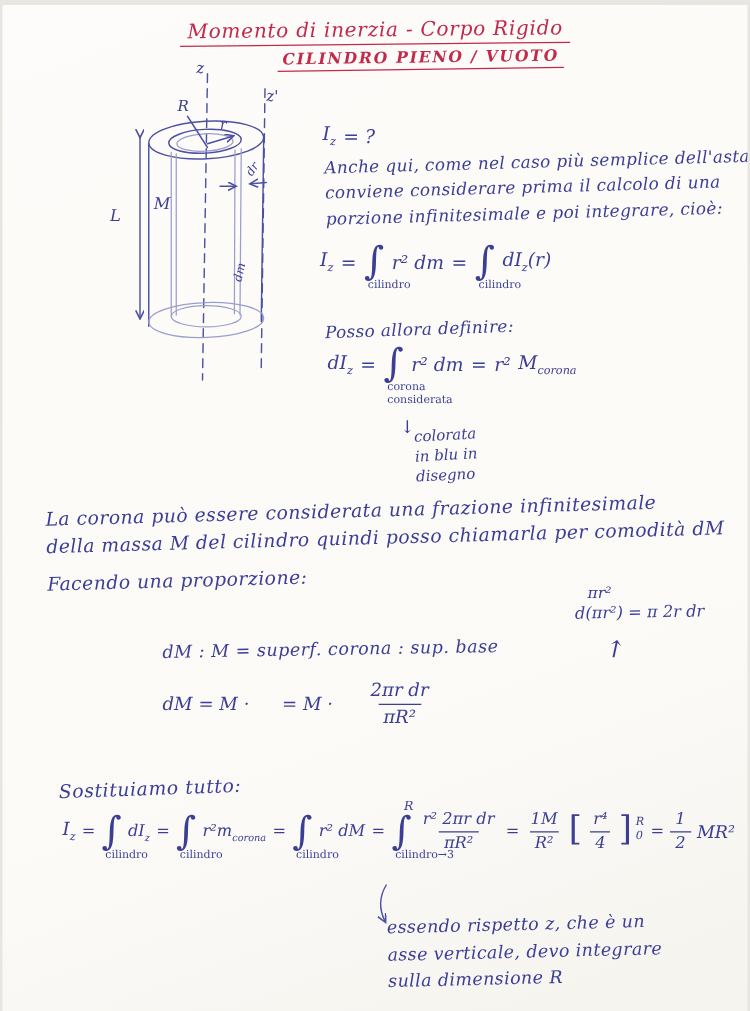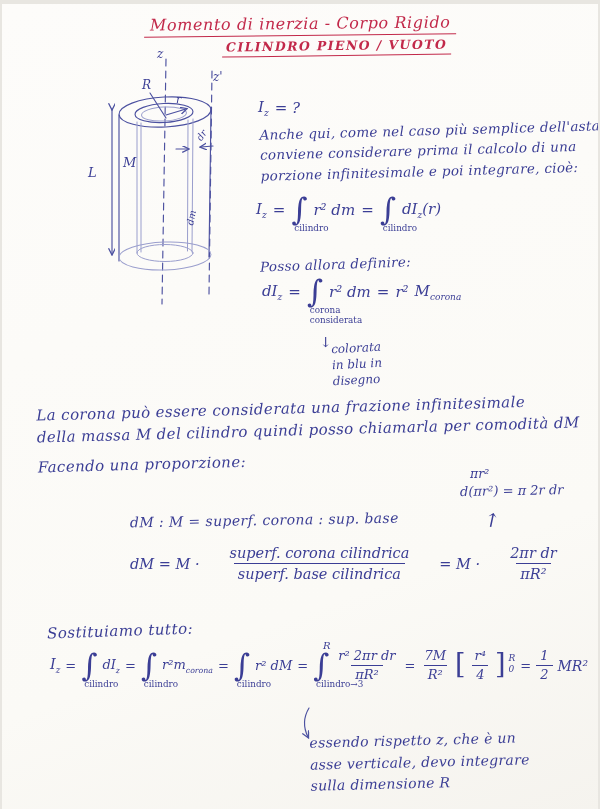--- a/index.html
+++ b/index.html
@@ -152,24 +152,20 @@
   </div>
 
   <div class="abs" style="left:468px; top:462px; font-size:12.5px;">πr²</div>
   <div class="abs" style="left:458px; top:479px; font-size:13px; transform:rotate(-1deg);">d(πr²) = π 2r dr</div>
   <div class="abs arrowchar" style="left:482px; top:505px; font-size:19px; transform:rotate(12deg);">↑</div>
 
   <div class="abs" style="left:128px; top:508px; font-size:14px; letter-spacing:.4px; transform:rotate(-1deg);">dM : M = superf. corona : sup. base</div>
 
   <div class="abs frow" style="left:128px; top:540px; gap:26px;font-style:italic;">
     <span>dM = M ·</span>
-    <span class="frac">
-      <span class="nu">superf. corona cilindrica</span>
-      <span class="de">superf. base cilindrica</span>
-    </span>
     <span>= M ·</span>
     <span class="frac">
       <span class="nu">2πr dr</span>
       <span class="de">πR²</span>
     </span>
   </div>
 
   <div class="abs" style="left:45px; top:618px; font-size:15px; letter-spacing:.5px; transform:rotate(-2deg);">Sostituiamo tutto:</div>
 
   <div class="abs frow small" style="left:48px; top:644px;">
@@ -197,21 +193,21 @@
       <span class="up">R</span>
       <span class="g">∫</span>
       <span class="lo">cilindro→3</span>
     </span>
     <span class="frac">
       <span class="nu">r²  2πr dr</span>
       <span class="de">πR²</span>
     </span>
     <span>=</span>
     <span class="frac">
-      <span class="nu">7M</span>
+      <span class="nu">1M</span>
       <span class="de">R²</span>
     </span>
     <span class="br">[</span>
     <span class="frac">
       <span class="nu">r⁴</span>
       <span class="de">4</span>
     </span>
     <span class="br">]</span>
     <span class="supsub">
       <span>R</span>

